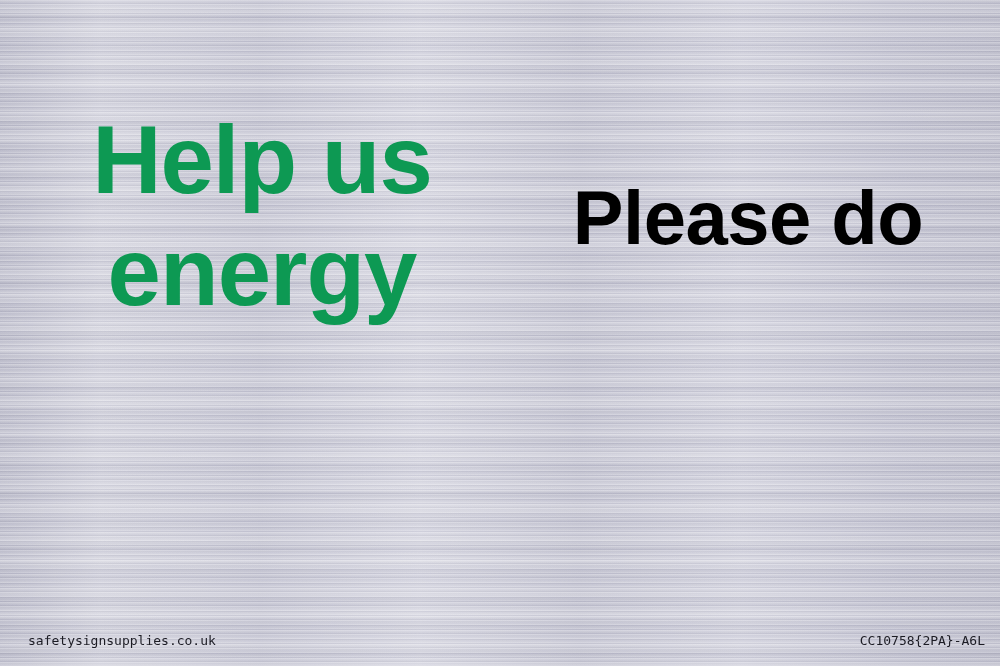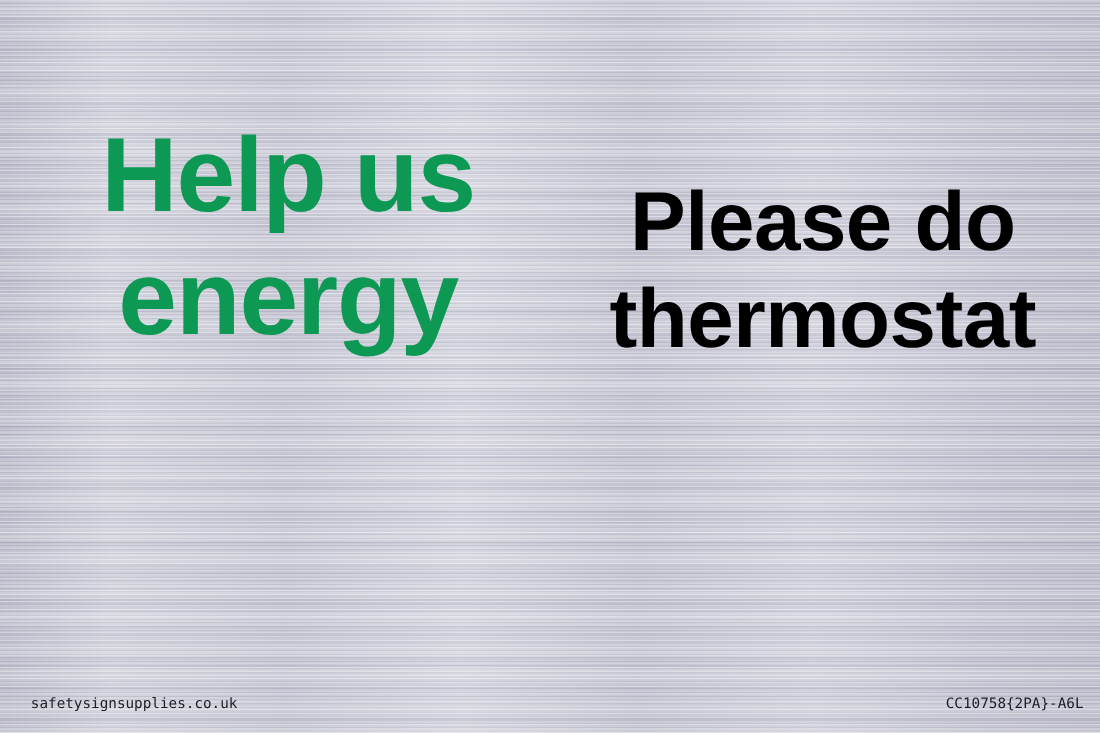--- a/index.html
+++ b/index.html
@@ -87,21 +87,21 @@
   }
 
   #green-panel .line {
     display: block;
     height: 112px;
     line-height: 112px;
   }
 
   #black-panel {
     left: 498px;
-    top: 158px;
+    top: 174px;
     width: 500px;
     color: #000000;
     font-size: 76px;
     font-weight: bold;
     letter-spacing: -0.5px;
   }
 
   #black-panel .line {
     display: block;
     height: 88px;
@@ -129,19 +129,18 @@
 
   <div id="grain"></div>
 
   <div class="panel" id="green-panel">
     <span class="line">Help us</span>
     <span class="line">energy</span>
   </div>
 
   <div class="panel" id="black-panel">
     <span class="line">Please do</span>
-    <span class="line">thermostat</span>
   </div>
 
   <div class="footer" id="footer-site">safetysignsupplies.co.uk</div>
   <div class="footer" id="footer-code">CC10758{2PA}-A6L</div>
 
 </div>
 
 </body></html>

